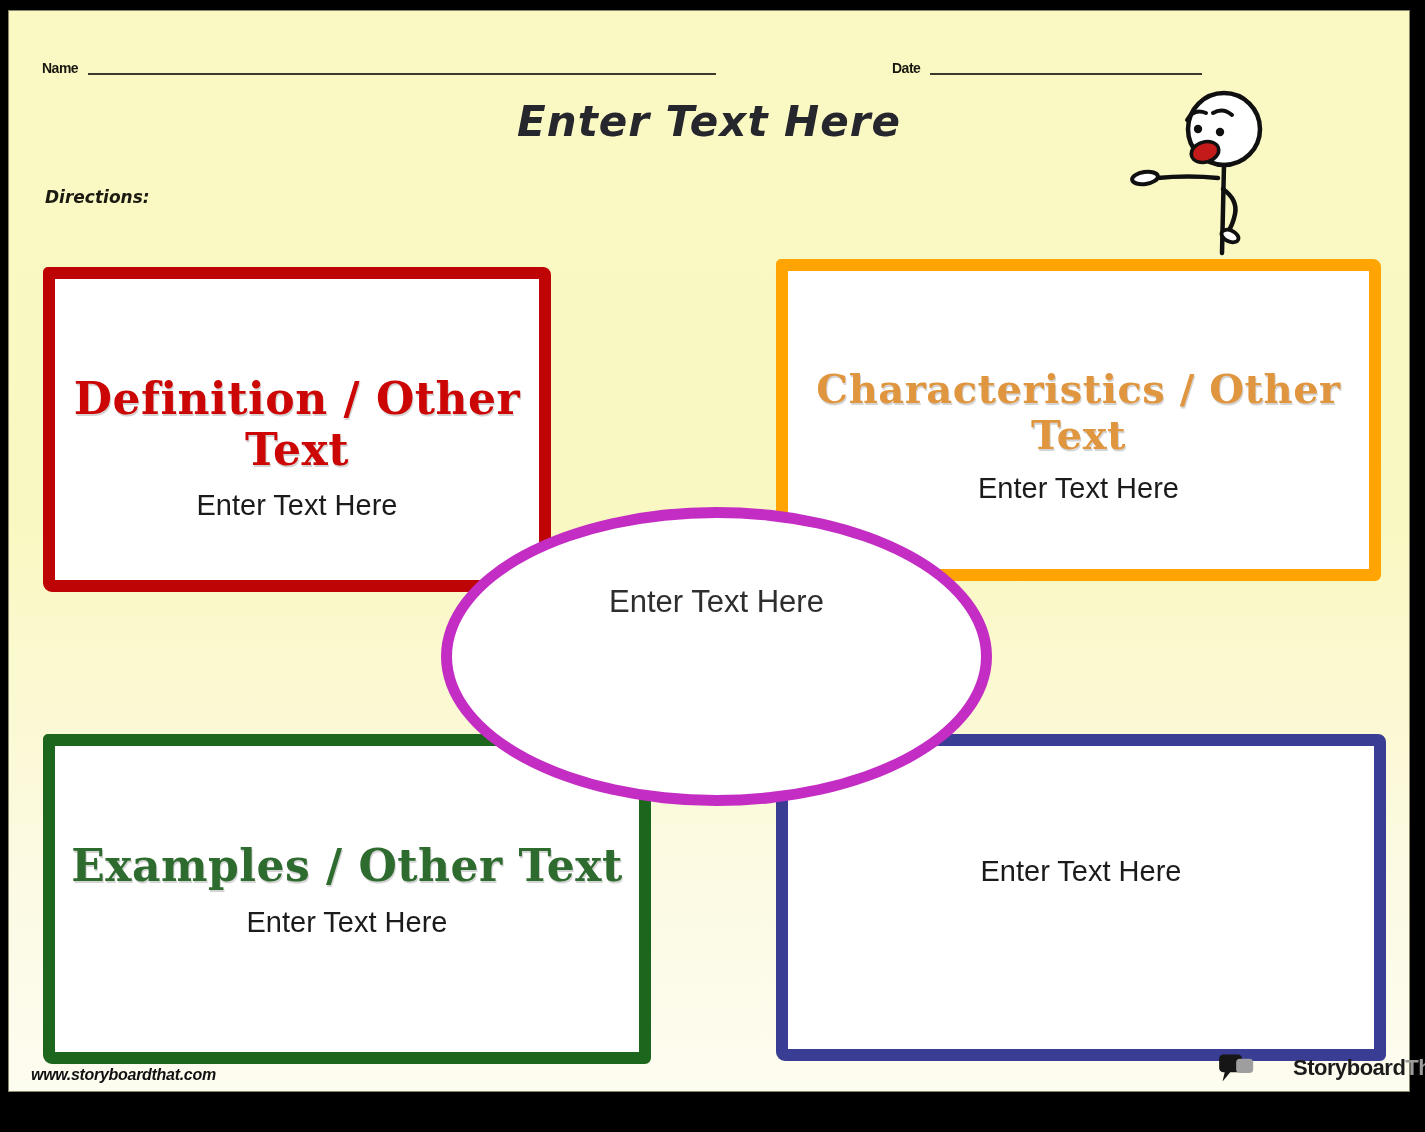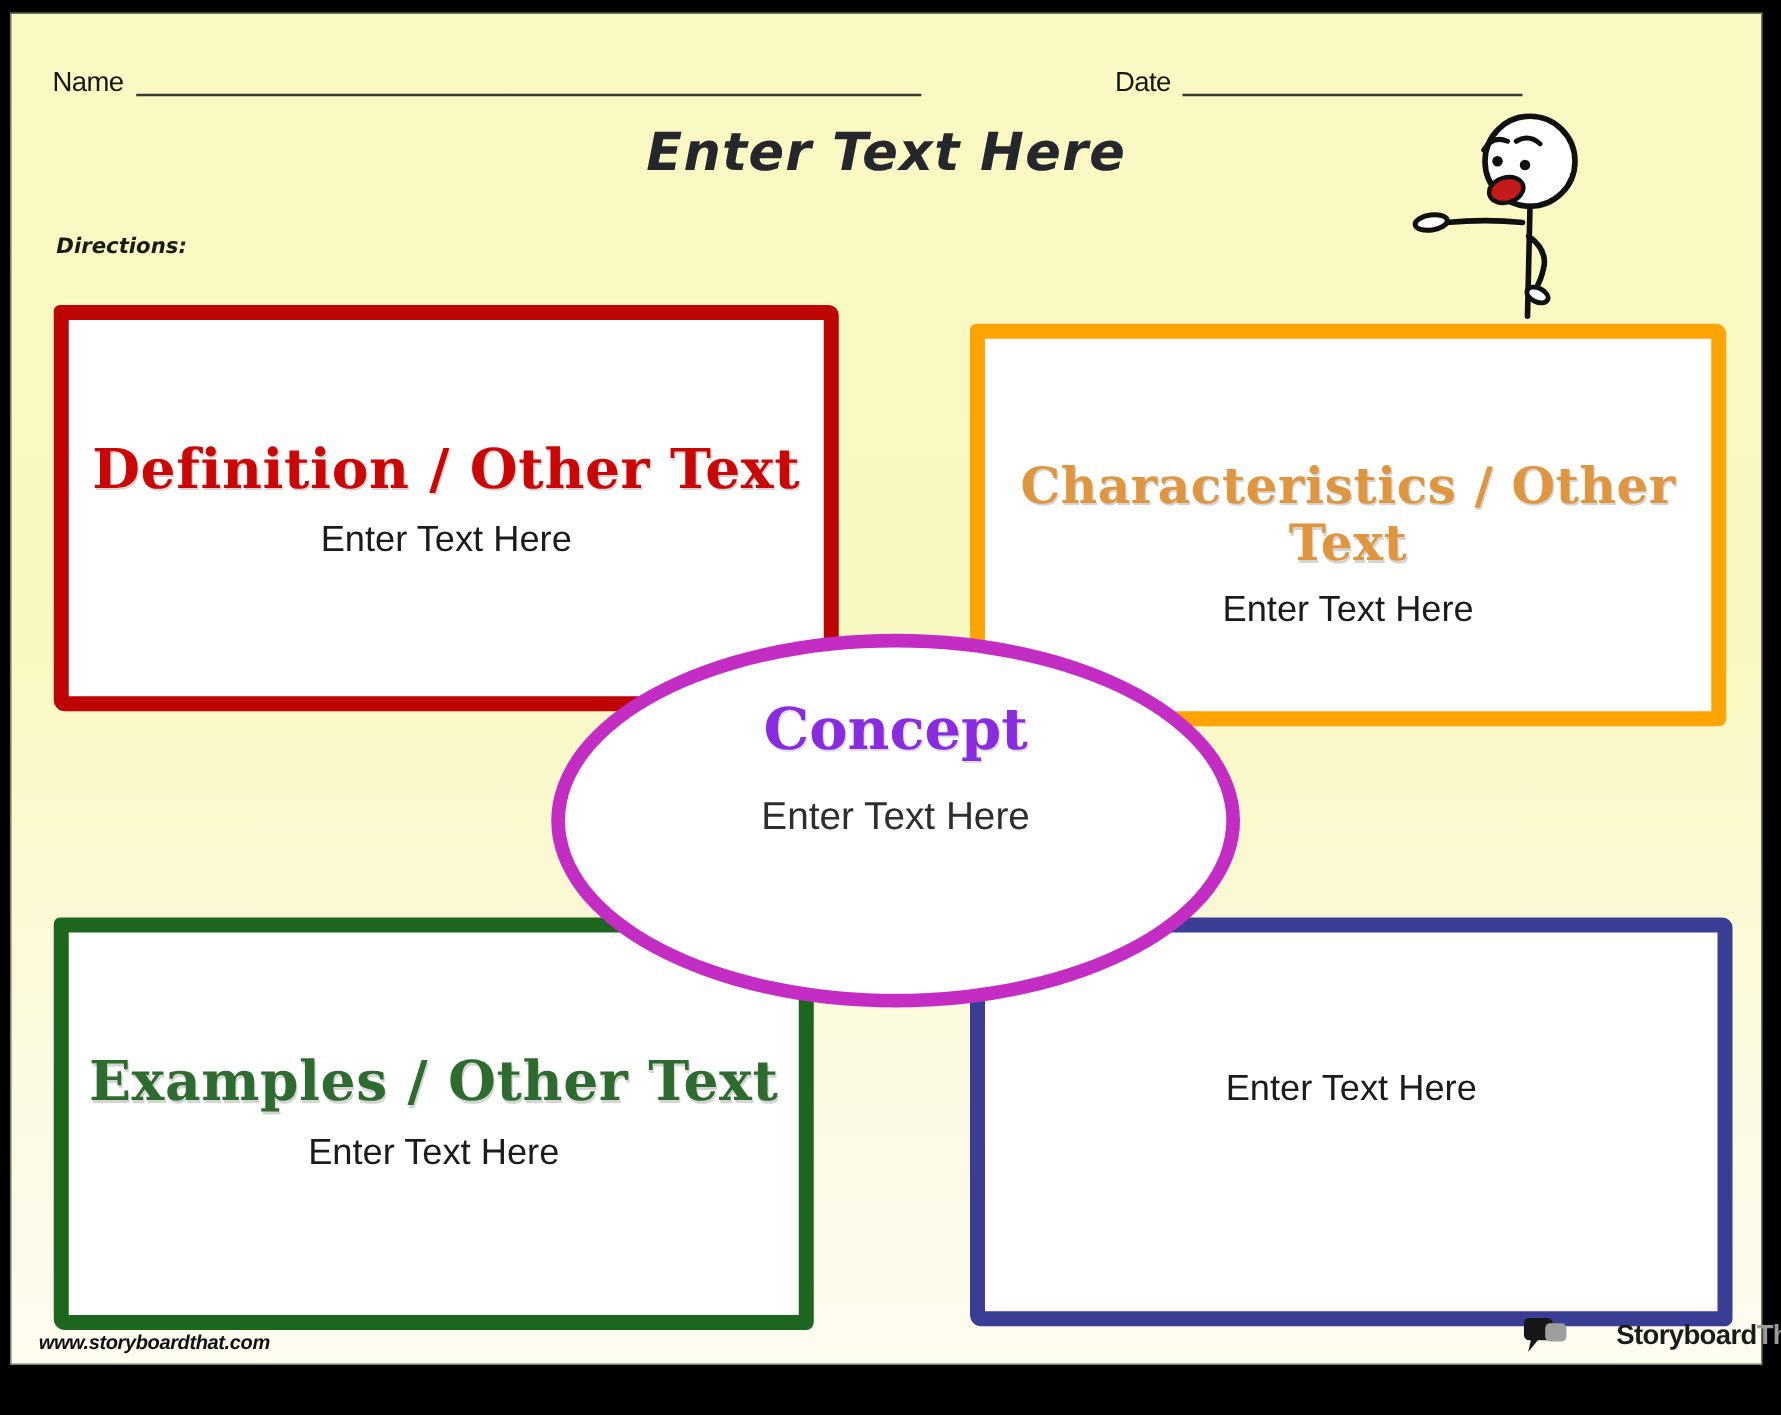--- a/index.html
+++ b/index.html
@@ -7,21 +7,21 @@
     position:relative;width:1425px;height:1132px;background:#000;
     overflow:hidden;font-family:"Liberation Sans",sans-serif;
   }
   #page{
     position:absolute;left:8px;top:10px;width:1400px;height:1080px;
     background:linear-gradient(180deg,#FBF9C3 0%,#FAF8C2 48%,#FCFAE3 80%,#FDFCF0 100%);
     border:1px solid #87876c;
   }
   
   .field-row{position:absolute;display:flex;align-items:flex-end;}
-  .field-label{font-size:22px;font-weight:normal;color:#17170f;letter-spacing:-0.5px;
+  .field-label{font-size:14px;font-weight:bold;color:#17170f;letter-spacing:-0.5px;
     font-family:"Liberation Sans",sans-serif;line-height:1;}
   .write-line{border-bottom:2px solid #3a3a2e;height:18px;margin-left:10px;}
   #name-row{left:33px;top:44px;}
   #name-row .write-line{width:628px;}
   #date-row{left:883px;top:44px;}
   #date-row .write-line{width:272px;}
   #page-title{
     position:absolute;left:0;top:86px;width:100%;text-align:center;
     font-family:"DejaVu Sans",sans-serif;font-style:italic;font-weight:bold;
     font-size:42px;color:#26262d;letter-spacing:1px;
@@ -41,21 +41,21 @@
     border-radius:5px 8px 6px 9px;
   }
   .box-title{
     font-family:"DejaVu Serif",serif;font-weight:bold;letter-spacing:0.5px;
     text-shadow:1px 2px 0 rgba(100,100,100,0.28);line-height:1.15;text-align:center;
   }
   .box-body{
     margin-top:14px;font-family:"Liberation Sans",sans-serif;
     font-size:29px;color:#1b1b1b;text-align:center;
   }
-  #box-definition{left:34px;top:233px;width:628px;height:325px;border:12px solid #BE0404;}
+  #box-definition{left:34px;top:256px;width:508px;height:325px;border:12px solid #BE0404;}
   #box-definition .box-title{color:#CC0505;font-size:44px;}
   #box-characteristics{left:767px;top:248px;width:605px;height:322px;border:12px solid #FFA402;}
   #box-characteristics .box-title{color:#E0953F;font-size:40px;}
   #box-examples{left:34px;top:723px;width:608px;height:330px;border:12px solid #1D661D;}
   #box-examples .box-title{color:#2E6B2E;font-size:44px;}
   #box-nonexamples{left:767px;top:723px;width:610px;height:327px;border:12px solid #393D93;}
   #box-nonexamples .box-title{color:#1B4575;font-size:40px;}
   
   #concept-ellipse{
     position:absolute;left:432px;top:496px;width:551px;height:299px;z-index:2;
@@ -130,21 +130,20 @@
     </div>
     <div id="box-examples" class="map-box">
       <div class="box-title">Examples / Other Text</div>
       <div class="box-body">Enter Text Here</div>
     </div>
     <div id="box-nonexamples" class="map-box">
       <div class="box-body">Enter Text Here</div>
     </div>
 
     <div id="concept-ellipse">
-      <div id="concept-title">Concept</div>
       <div id="concept-body">Enter Text Here</div>
     </div>
 
     <div id="footer-url">www.storyboardthat.com</div>
     <div id="logo">
       <svg viewBox="0 0 44 40">
         <path d="M6 4 h17 a5 5 0 0 1 5 5 v11 a5 5 0 0 1 -5 5 h-9 l-9 11 l2.5 -11 h-1.5 a5 5 0 0 1 -5 -5 v-11 a5 5 0 0 1 5 -5 z" fill="#161616"></path>
         <rect x="21" y="9" width="20" height="17" rx="4.5" fill="#9E9E9E"></rect>
       </svg>
       <span class="logo-text">

